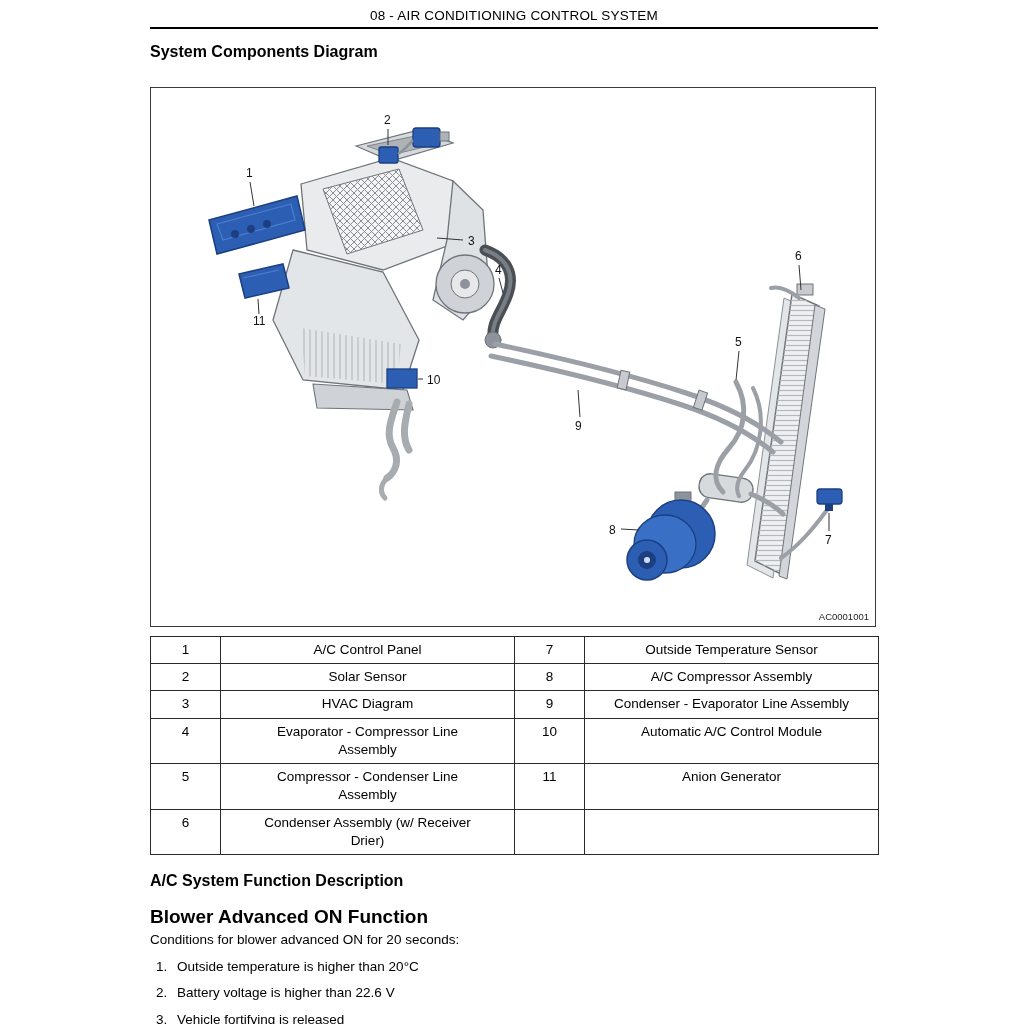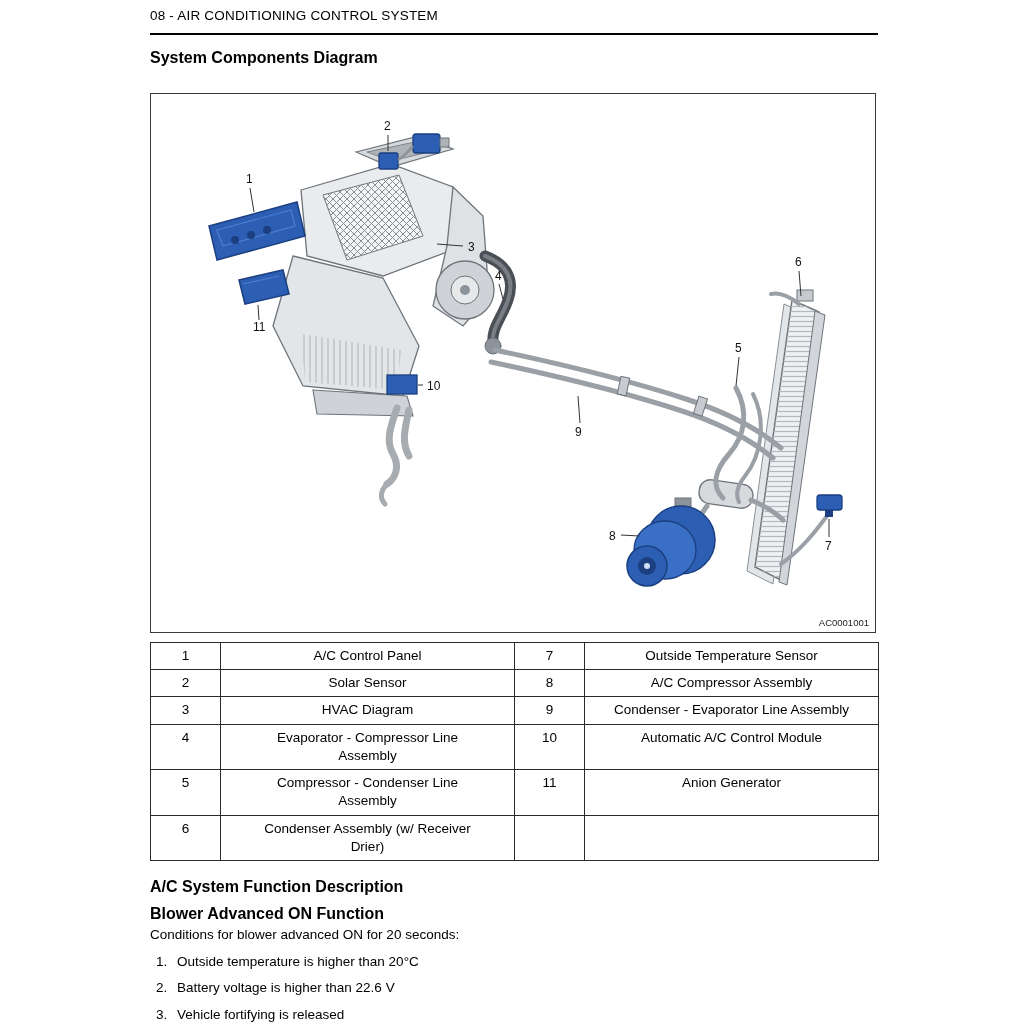--- a/index.html
+++ b/index.html
@@ -4,36 +4,37 @@
 <style>
   * { box-sizing: border-box; }
   body { margin:0; background:#ffffff; }
   .page {
     width:1024px; height:1024px; overflow:hidden; background:#fff;
     font-family:"Liberation Sans","DejaVu Sans",sans-serif; color:#000;
   }
   .content { width:728px; margin-left:150px; padding-top:8px; }
 
   .doc-header {
-    font-size:13.5px; letter-spacing:.2px; padding-bottom:10px;
+    font-size:13.5px; letter-spacing:.2px; padding-bottom:4px;
     border-bottom:2px solid #000;
+    text-align:center;
   }
   .section-title { font-size:16px; font-weight:bold; margin:14px 0 26px; }
 
   .diagram-box { width:726px; height:540px; border:1px solid #3a3a3a; position:relative; background:#fff; }
   .diagram-box svg { display:block; }
 
   table.components { border-collapse:collapse; table-layout:fixed; width:728px; margin-top:9px; font-size:13.5px; }
   table.components td {
     border:1px solid #2a2a2a; text-align:center; vertical-align:top;
     padding:4px 8px; line-height:1.35; white-space:pre-line;
   }
 
   .func-heading { font-size:16px; font-weight:bold; margin:17px 0 0; }
-  .sub-heading  { font-size:16px; font-weight:bold; margin:9px 0 0; }
+  .sub-heading  { font-size:19px; font-weight:bold; margin:16px 0 0; }
   .body-text    { font-size:13.5px; line-height:1.45; margin:2px 0 0; }
   .cond-item    { display:flex; font-size:13.5px; line-height:1.45; margin-top:7px; }
   .cond-num     { width:21px; margin-left:6px; flex:none; }
   .stopping     { margin-top:9px; }
 </style>
 </head>
 <body>
 
 <div class="page">
   <div class="content">

